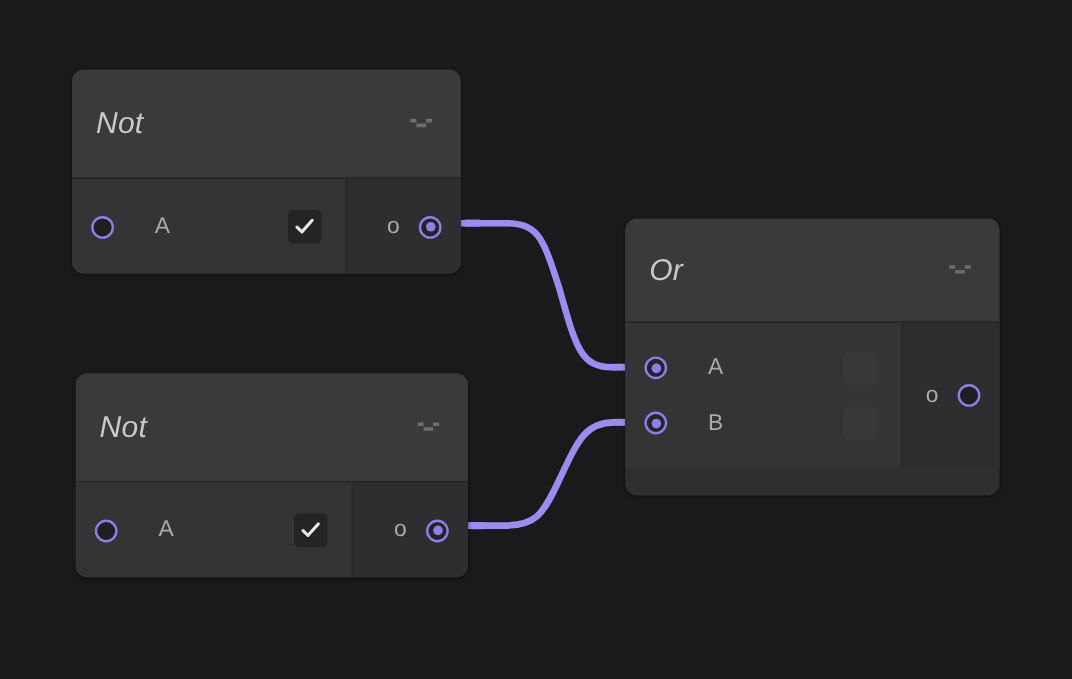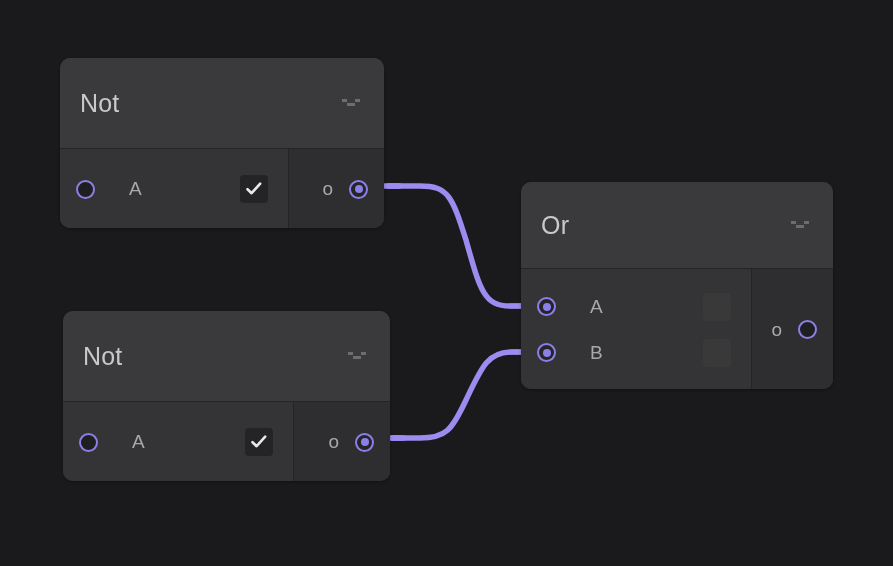--- a/index.html
+++ b/index.html
@@ -37,20 +37,21 @@
     align-items: center;
     justify-content: space-between;
     box-sizing: border-box;
   }
   .node-title {
     color: #c9c9c9;
     font-size: 25px;
     font-weight: 400;
     letter-spacing: 0.2px;
     white-space: nowrap;
+    font-style: italic;
   }
   .chevron-icon {
     width: 22px;
     height: 14px;
     flex: none;
     opacity: 0.62;
   }
   .node-body {
     display: flex;
     align-items: stretch;
@@ -196,21 +197,21 @@
             </div>
           </div>
           <div class="outputs-col" style="width: 96px;">
             <div class="port-row out" style="padding: 0px 16px 0px 12px;">
               <div class="port-label">o</div>
               <div class="port connected" style="margin-left: 16px;"></div>
             </div>
           </div>
         </div>
       </div>
-      <div class="node" style="left: 521px; top: 182px; width: 312px; height: 207px;">
+      <div class="node" style="left: 521px; top: 182px; width: 312px; height: 231px;">
         <div class="node-header" style="height: 86px; padding: 0px 22px 0px 20px;">
           <div class="node-title">Or</div>
           <span style="display: flex;">
             <svg class="chevron-icon" viewBox="0 0 22 14">
               <path d="M2 3 L7 3 L7 7 L11 7 L11 10 L11 7 L15 7 L15 3 L20 3 L20 6 L15 6 L15 10 L11 10 L11 13 L11 10 L7 10 L7 6 L2 6 Z" fill="#8d8d8d"></path>
             </svg>
           </span>
         </div>
         <div class="node-body" style="height: 121px;">
           <div class="inputs-col">

